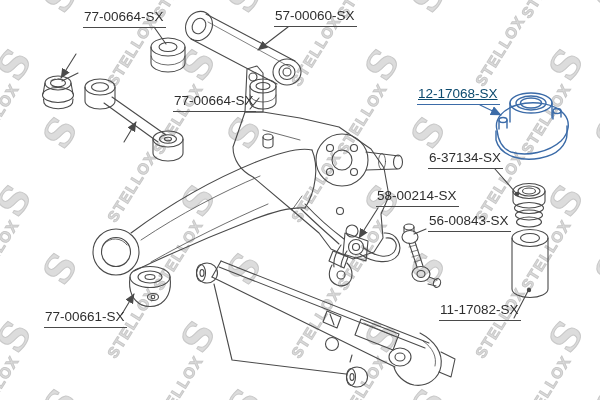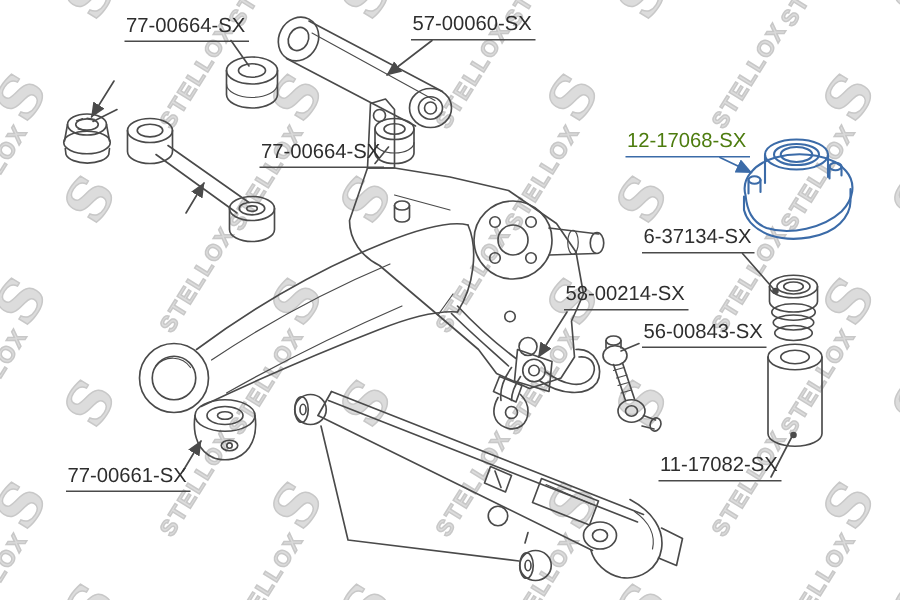--- a/index.html
+++ b/index.html
@@ -7,21 +7,21 @@
          font-family:"Liberation Sans",sans-serif;}
   .wm-layer{position:absolute;inset:0;z-index:0;}
   .wm{position:absolute;transform:rotate(-58deg);color:#dcdcdc;-webkit-text-stroke:1px #c8c8c8;
       user-select:none;white-space:nowrap;}
   .wm-word{font-size:15px;font-weight:bold;letter-spacing:1.5px;font-family:"Liberation Sans",sans-serif;}
   .wm-logo{font-size:38px;font-weight:bold;font-family:"DejaVu Serif",serif;}
   svg.diagram{position:absolute;left:0;top:0;z-index:1;}
   .plabel{position:absolute;z-index:2;font-size:13.5px;color:#2e2e2e;line-height:1.1;
           white-space:nowrap;border-bottom:1.5px solid #4a4a4a;padding:0 2px 2px 1px;
           background:transparent;cursor:pointer;}
-  .plabel.blue{color:#4d7c0f;border-bottom-color:#3b6ba8;}
+  .plabel.blue{color:#0c4a6e;border-bottom-color:#3b6ba8;text-decoration:underline;}
 </style>
 </head>
 <body>
 
 <div class="stage">
   <div class="wm-layer">
       <span class="wm wm-word" style="left: -46px; top: -26px;">STELLOX</span>
       <span class="wm wm-logo" style="left: 46px; top: -26px;">S</span>
       <span class="wm wm-word" style="left: 138px; top: -26px;">STELLOX</span>
       <span class="wm wm-logo" style="left: 230px; top: -26px;">S</span>

